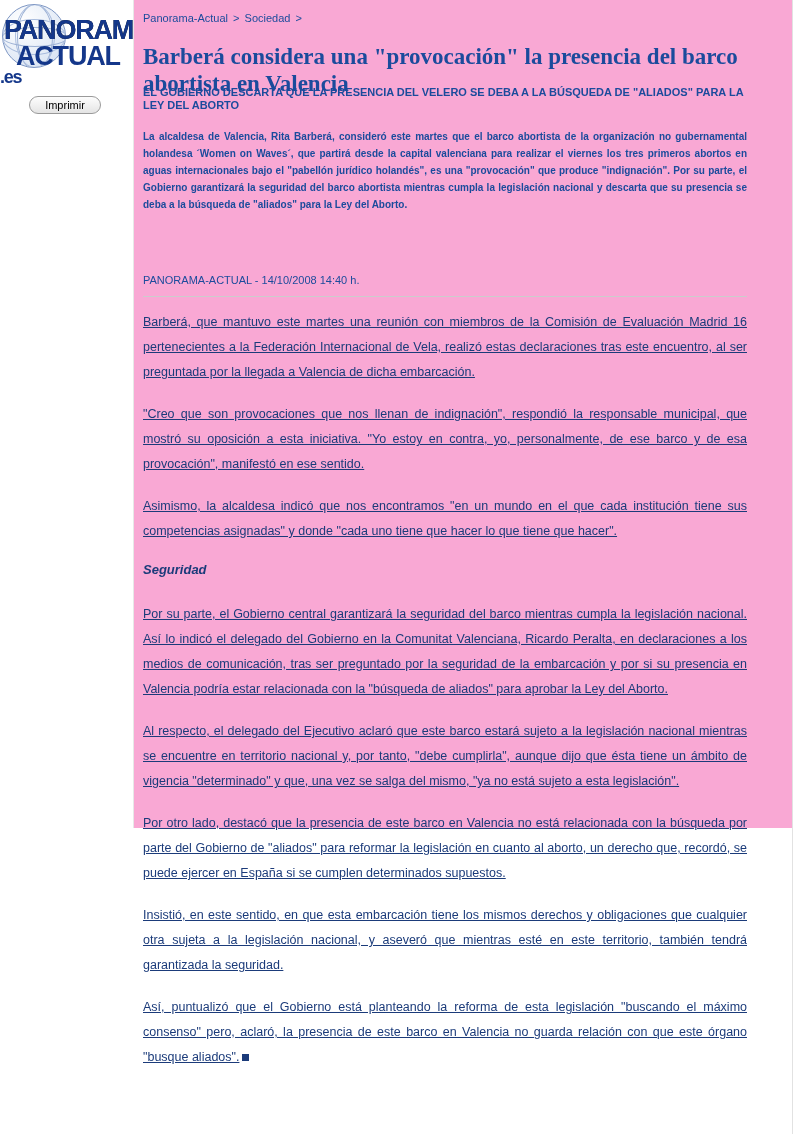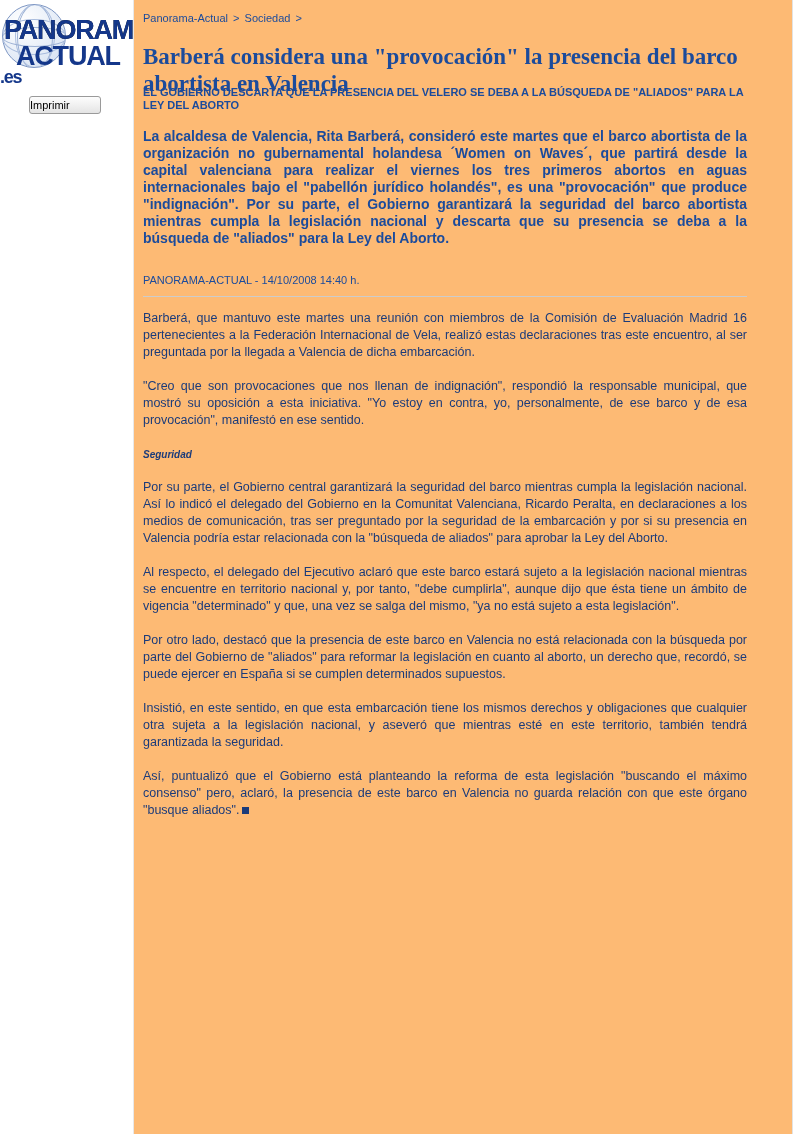--- a/index.html
+++ b/index.html
@@ -104,33 +104,34 @@
     color: #14378a;
   }
   .print-btn {
     position: absolute;
     left: 29px;
     top: 96px;
     width: 72px;
     height: 18px;
     background: linear-gradient(#fdfdfd, #e4e4e4);
     border: 1px solid #9a9a9a;
-    border-radius: 3px;
+    border-radius: 9px;
     font-size: 11px;
     color: #000;
+    text-align: center;
     line-height: 16px;
     cursor: pointer;
   }
   
   .content {
     position: absolute;
     left: 133px; top: 0;
     width: 660px;
-    height: 1134px;
-    background: #fdba74;
+    height: 828px;
+    background: #f9a8d4;
     border-left: 1px solid #e8e8e8;
   }
   .breadcrumb {
     position: absolute;
     left: 9px; top: 12px;
     font-size: 11px;
     color: #333;
   }
   .breadcrumb a {
     color: #1b4b9c;
@@ -154,21 +155,21 @@
     font-size: 11px;
     line-height: 13px;
     font-weight: bold;
     color: #1b4b9c;
     text-transform: uppercase;
   }
   .lead {
     position: absolute;
     left: 9px; top: 128px;
     width: 604px;
-    font-size: 14px;
+    font-size: 10px;
     line-height: 17px;
     font-weight: bold;
     color: #1b4b9c;
     text-align: justify;
   }
   .byline {
     position: absolute;
     left: 9px; top: 274px;
     width: 604px;
     font-size: 11px;
@@ -183,27 +184,28 @@
     background: #cccccc;
   }
   .body {
     position: absolute;
     left: 9px; top: 310px;
     width: 604px;
   }
   .body p {
     margin: 0 0 17px 0;
     font-size: 12.5px;
-    line-height: 17px;
+    line-height: 25px;
     color: #1b3b7a;
     text-align: justify;
+    text-decoration: underline;
   }
   .body h3 {
-    margin: 4px 0 16px 0;
-    font-size: 10px;
+    margin: 4px 0 24px 0;
+    font-size: 13px;
     line-height: 17px;
     font-style: italic;
     font-weight: bold;
     color: #1b3b7a;
   }
   .end-mark {
     display: inline-block;
     width: 7px; height: 7px;
     background: #1b3b7a;
     margin-left: 3px;
@@ -251,20 +253,21 @@
 
     <div class="lead">La alcaldesa de Valencia, Rita Barberá, consideró este martes que el barco abortista de la organización no gubernamental holandesa ´Women on Waves´, que partirá desde la capital valenciana para realizar el viernes los tres primeros abortos en aguas internacionales bajo el "pabellón jurídico holandés", es una "provocación" que produce "indignación". Por su parte, el Gobierno garantizará la seguridad del barco abortista mientras cumpla la legislación nacional y descarta que su presencia se deba a la búsqueda de "aliados" para la Ley del Aborto.</div>
 
     <div class="byline">PANORAMA-ACTUAL - 14/10/2008 14:40 h.</div>
 
     <div class="rule"></div>
 
     <div class="body">
       <p>Barberá, que mantuvo este martes una reunión con miembros de la Comisión de Evaluación Madrid 16 pertenecientes a la Federación Internacional de Vela, realizó estas declaraciones tras este encuentro, al ser preguntada por la llegada a Valencia de dicha embarcación.</p>
       <p>"Creo que son provocaciones que nos llenan de indignación", respondió la responsable municipal, que mostró su oposición a esta iniciativa. "Yo estoy en contra, yo, personalmente, de ese barco y de esa provocación", manifestó en ese sentido.</p>
+      <p>Asimismo, la alcaldesa indicó que nos encontramos "en un mundo en el que cada institución tiene sus competencias asignadas" y donde "cada uno tiene que hacer lo que tiene que hacer".</p>
 
       <h3>Seguridad</h3>
 
       <p>Por su parte, el Gobierno central garantizará la seguridad del barco mientras cumpla la legislación nacional. Así lo indicó el delegado del Gobierno en la Comunitat Valenciana, Ricardo Peralta, en declaraciones a los medios de comunicación, tras ser preguntado por la seguridad de la embarcación y por si su presencia en Valencia podría estar relacionada con la "búsqueda de aliados" para aprobar la Ley del Aborto.</p>
       <p>Al respecto, el delegado del Ejecutivo aclaró que este barco estará sujeto a la legislación nacional mientras se encuentre en territorio nacional y, por tanto, "debe cumplirla", aunque dijo que ésta tiene un ámbito de vigencia "determinado" y que, una vez se salga del mismo, "ya no está sujeto a esta legislación".</p>
       <p>Por otro lado, destacó que la presencia de este barco en Valencia no está relacionada con la búsqueda por parte del Gobierno de "aliados" para reformar la legislación en cuanto al aborto, un derecho que, recordó, se puede ejercer en España si se cumplen determinados supuestos.</p>
       <p>Insistió, en este sentido, en que esta embarcación tiene los mismos derechos y obligaciones que cualquier otra sujeta a la legislación nacional, y aseveró que mientras esté en este territorio, también tendrá garantizada la seguridad.</p>
       <p><span>Así, puntualizó que el Gobierno está planteando la reforma de esta legislación "buscando el máximo consenso" pero, aclaró, la presencia de este barco en Valencia no guarda relación con que este órgano "busque aliados".</span><span class="end-mark"></span></p>
     </div>
 

